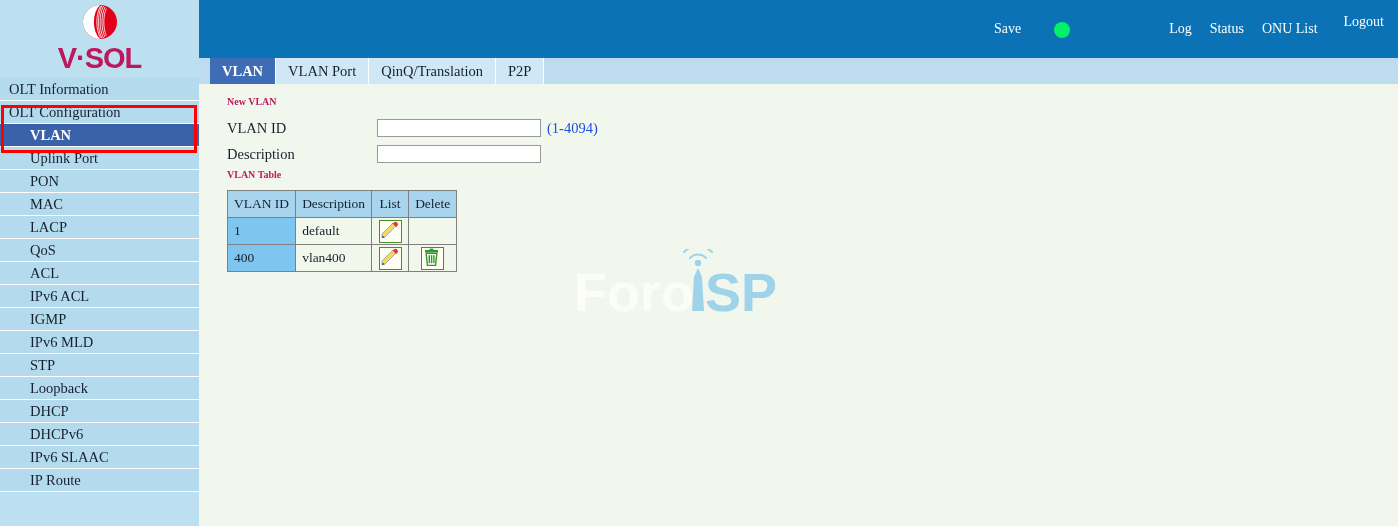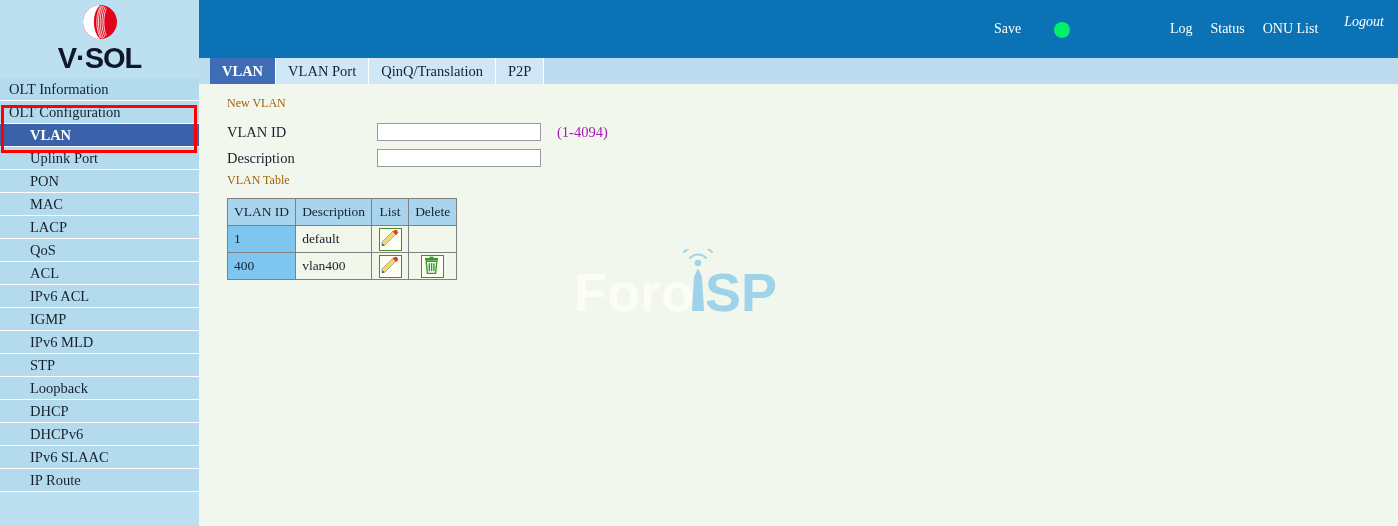--- a/index.html
+++ b/index.html
@@ -43,21 +43,21 @@
     width: 44px;
     height: 44px;
     position: relative;
   }
   .logo-text {
     margin-top: -2px;
     font-family: "Liberation Sans", sans-serif;
     font-weight: bold;
     font-size: 29px;
     letter-spacing: -1px;
-    color: #0f172a;
+    color: #be185d;
     line-height: 1;
   }
   .menu {
     list-style: none;
     margin: 0;
     padding: 0;
   }
   .menu-item {
     height: 23px;
     line-height: 23px;
@@ -134,21 +134,20 @@
     gap: 18px;
   }
   .topbar .links span {
     color: #ffffff;
     font-size: 14px;
   }
   .topbar .links span.logout {
     position: relative;
     top: -7px;
     margin-left: 8px;
-    font-style: italic;
   }
 
   .tabbar {
     height: 26px;
     background: #bddcf0;
     flex: 0 0 26px;
     display: flex;
     align-items: stretch;
     padding-left: 11px;
     box-sizing: border-box;
@@ -172,23 +171,23 @@
 
   .content {
     flex: 1 1 auto;
     position: relative;
     background: #f2f7ed;
     padding: 12px 0 0 28px;
     box-sizing: border-box;
     overflow: hidden;
   }
   .section-title {
-    font-size: 12px;
-    font-weight: normal;
-    color: #a16207;
+    font-size: 10px;
+    font-weight: bold;
+    color: #be185d;
     margin: 0 0 10px 0;
   }
   .form-row {
     display: flex;
     align-items: center;
     margin-bottom: 4px;
     height: 22px;
   }
   .form-label {
     width: 150px;
@@ -200,23 +199,23 @@
     height: 18px;
     border: 1px solid #9a9a9a;
     background: #ffffff;
     font-family: "Liberation Serif", serif;
     font-size: 13px;
     padding: 0 3px;
     box-sizing: border-box;
     outline: none;
   }
   .hint {
-    margin-left: 16px;
+    margin-left: 6px;
     font-size: 14.5px;
-    color: #a21caf;
+    color: #1d4ed8;
     font-family: Liberation Serif, serif;
   }
   .btn-row {
     margin-left: 150px;
     margin-top: 4px;
     margin-bottom: 12px;
   }
   .add-btn {
     background: #c8e0f2;
     border: 1px solid #7f9db9;

